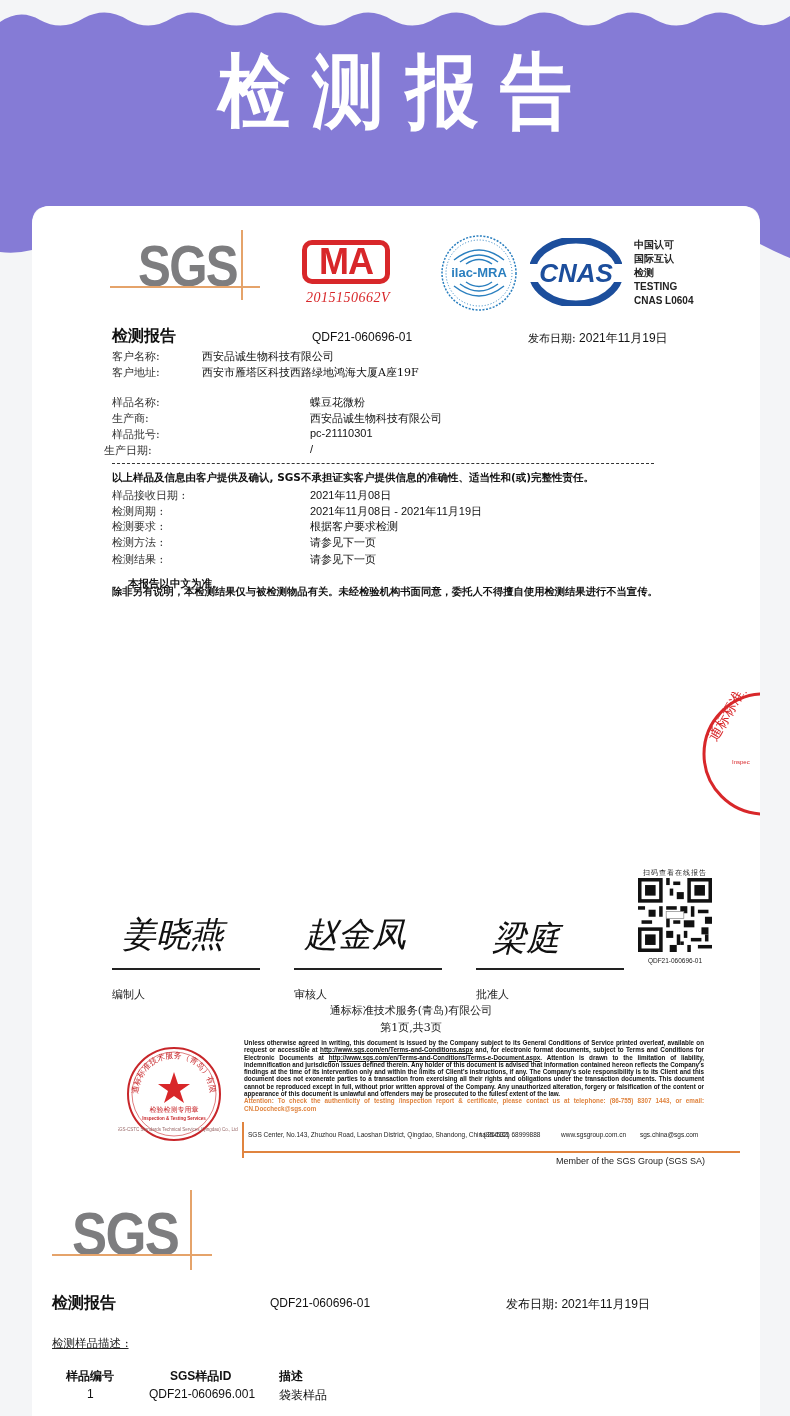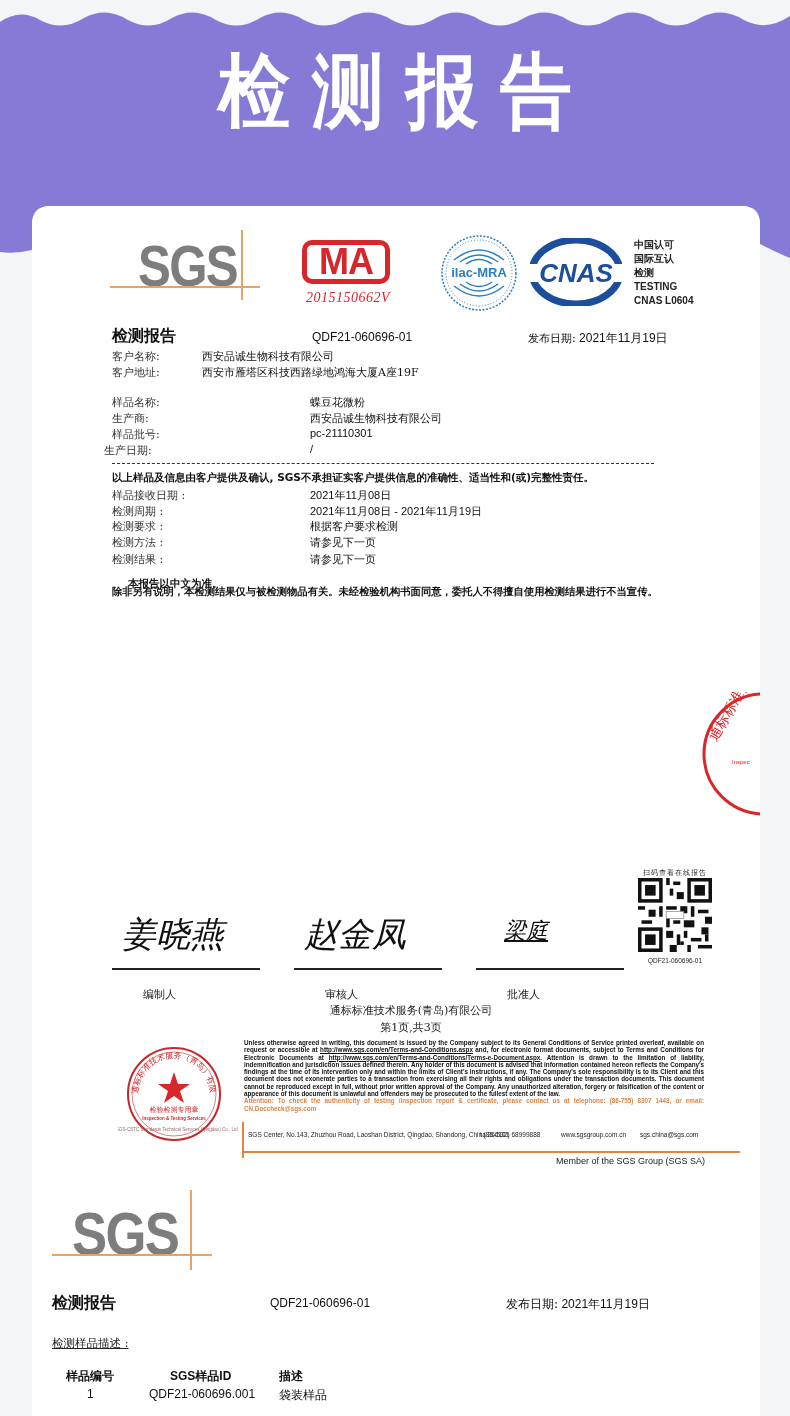--- a/index.html
+++ b/index.html
@@ -41,21 +41,21 @@
 
   
   .stamp-right { position: absolute; left: 664px; top: 486px; width: 64px; height: 126px; overflow: hidden; }
   .qr { position: absolute; left: 606px; top: 662px; width: 74px; }
   .qr .cap { font-size: 7px; text-align: center; color: #222; letter-spacing: 1px; }
   .qr .code { font-size: 6.5px; text-align: center; color: #222; margin-top: 1px; }
 
   
   .sig { position: absolute; font-family: "DejaVu Serif", serif; font-style: italic; font-size: 34px; color: #111; }
   .sig-line { position: absolute; height: 1.5px; background: #222; }
-  .sig-lbl { position: absolute; font-size: 11px; font-family: "DejaVu Serif", serif; color: #222; margin-left: 31px; }
+  .sig-lbl { position: absolute; font-size: 11px; font-family: "DejaVu Serif", serif; color: #222; }
   .center-line { position: absolute; left: 0; width: 728px; text-align: center; font-size: 11px; font-family: "DejaVu Serif", serif; color: #222; }
 
   
   .stamp-left { position: absolute; left: 86px; top: 836px; width: 130px; height: 104px; }
   .legal { position: absolute; left: 212px; top: 833px; width: 460px; font-size: 6.3px; line-height: 7.3px; color: #111; font-weight: bold; text-align: justify; font-family: "Liberation Sans", sans-serif; }
   .legal a { color: #111; text-decoration: underline; }
   .legal .attn { color: #e0843f; }
   .contact-bar { position: absolute; left: 210px; top: 916px; width: 498px; height: 30px; }
   .contact-bar .vbar { position: absolute; left: 0; top: 0; width: 2px; height: 36px; background: #e0843f; }
   .contact-bar .hbar { position: absolute; left: 0; top: 29px; width: 498px; height: 2px; background: #e0843f; }
@@ -211,21 +211,21 @@
   </div>
 
   <div class="sig" style="left:90px;top:706px;">姜晓燕</div>
   <div class="sig-line" style="left:80px;top:762px;width:148px;"></div>
   <div class="sig-lbl" style="left:80px;top:781px;">编制人</div>
 
   <div class="sig" style="left:272px;top:706px;">赵金凤</div>
   <div class="sig-line" style="left:262px;top:762px;width:148px;"></div>
   <div class="sig-lbl" style="left:262px;top:781px;">审核人</div>
 
-  <div class="sig" style="left:472px;top:710px;font-size:22px;text-decoration:underline;">梁庭</div>
+  <div class="sig" style="left:460px;top:710px;font-size:34px;">梁庭</div>
   <div class="sig-line" style="left:444px;top:762px;width:148px;"></div>
   <div class="sig-lbl" style="left:444px;top:781px;">批准人</div>
 
   <div class="center-line" style="top:797px;padding-left:30px;">通标标准技术服务(青岛)有限公司</div>
   <div class="center-line" style="top:814px;padding-left:30px;">第1页,共3页</div>
 
   <svg class="stamp-left" viewBox="0 0 130 104">
     <circle cx="56" cy="52" r="46" fill="none" stroke="#c8262a" stroke-width="2"></circle>
     <circle cx="56" cy="52" r="42" fill="none" stroke="#c8262a" stroke-width="0.6"></circle>
     <path id="arcTop" d="M20 52 A36 36 0 0 1 92 52" fill="none"></path>

